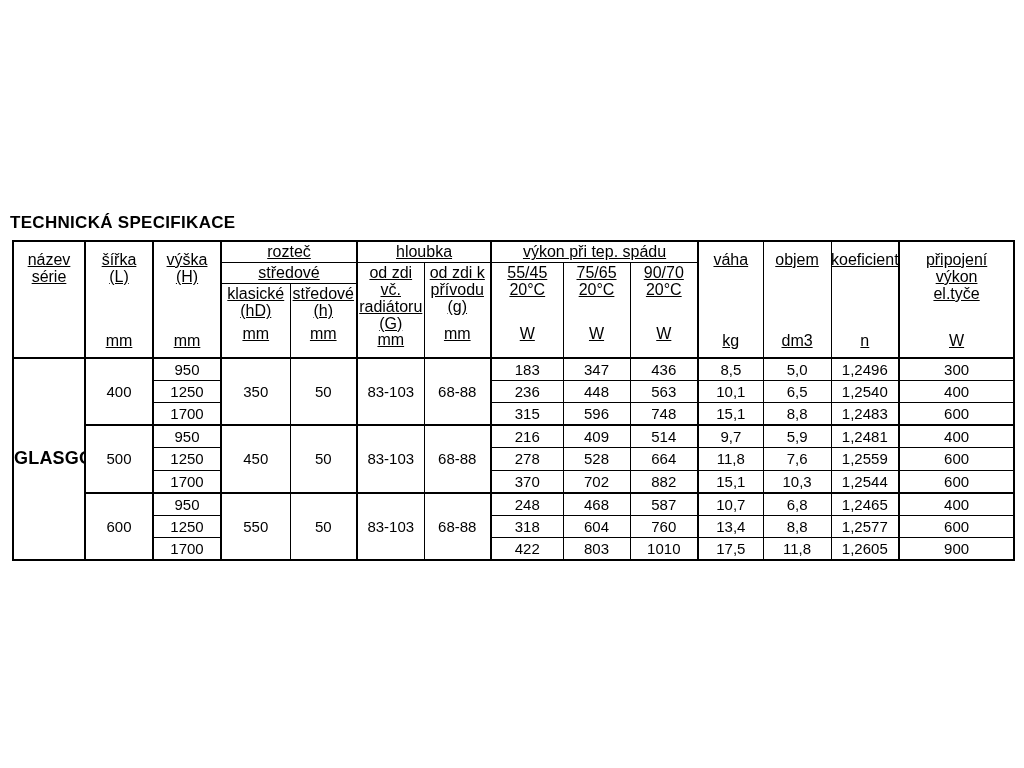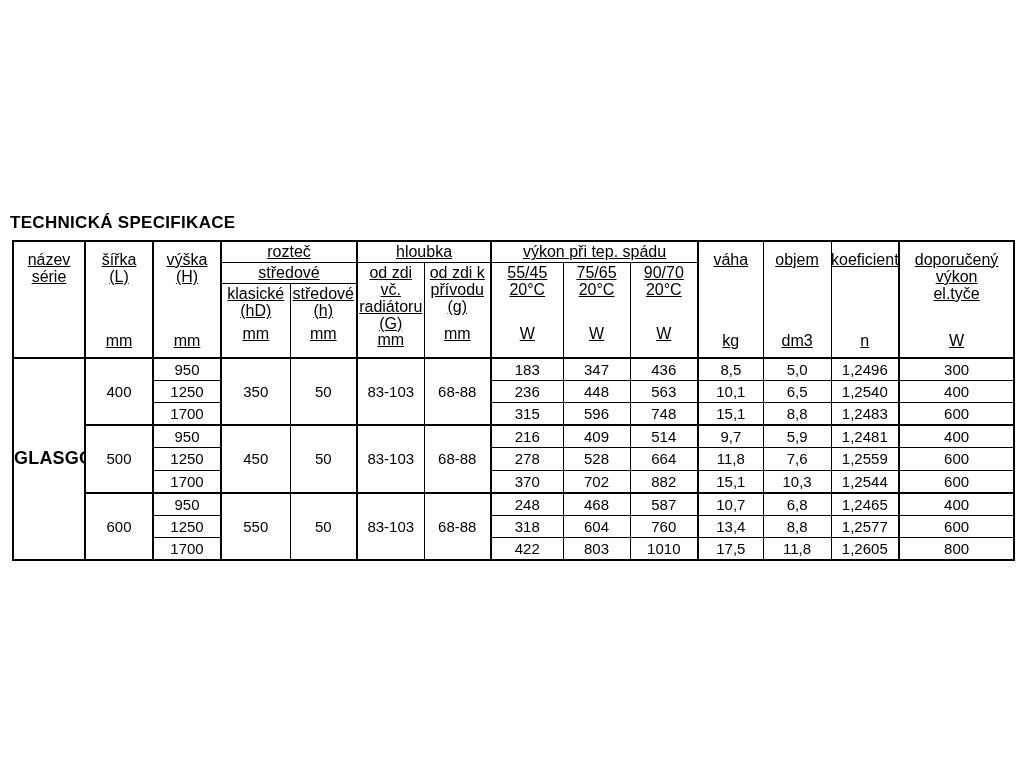--- a/index.html
+++ b/index.html
@@ -121,21 +121,21 @@
         <div class="vfull">
               <div class="lbl">
           <div>koeficient</div>
         </div>
               <div class="unit">n</div>
             </div>
       </th>
       <th rowspan="3" class="bb2">
         <div class="vfull">
               <div class="lbl">
-          <div>doporučený</div>
+          <div>připojení</div>
           <div>výkon</div>
           <div>el.tyče</div>
         </div>
               <div class="unit">W</div>
             </div>
       </th>
     </tr>
 
     <tr class="hrow2">
       <th colspan="2" class="br2">středové</th>
@@ -308,18 +308,18 @@
       <td>600</td>
     </tr>
     <tr class="drow">
       <td class="br2 bb2">1700</td>
       <td class="bb2">422</td>
       <td class="bb2">803</td>
       <td class="br2 bb2">1010</td>
       <td class="bb2">17,5</td>
       <td class="bb2">11,8</td>
       <td class="br2 bb2">1,2605</td>
-      <td class="bb2">800</td>
+      <td class="bb2">900</td>
     </tr>
   </tbody>
     </table>
 
 </div>
 
 </body></html>

